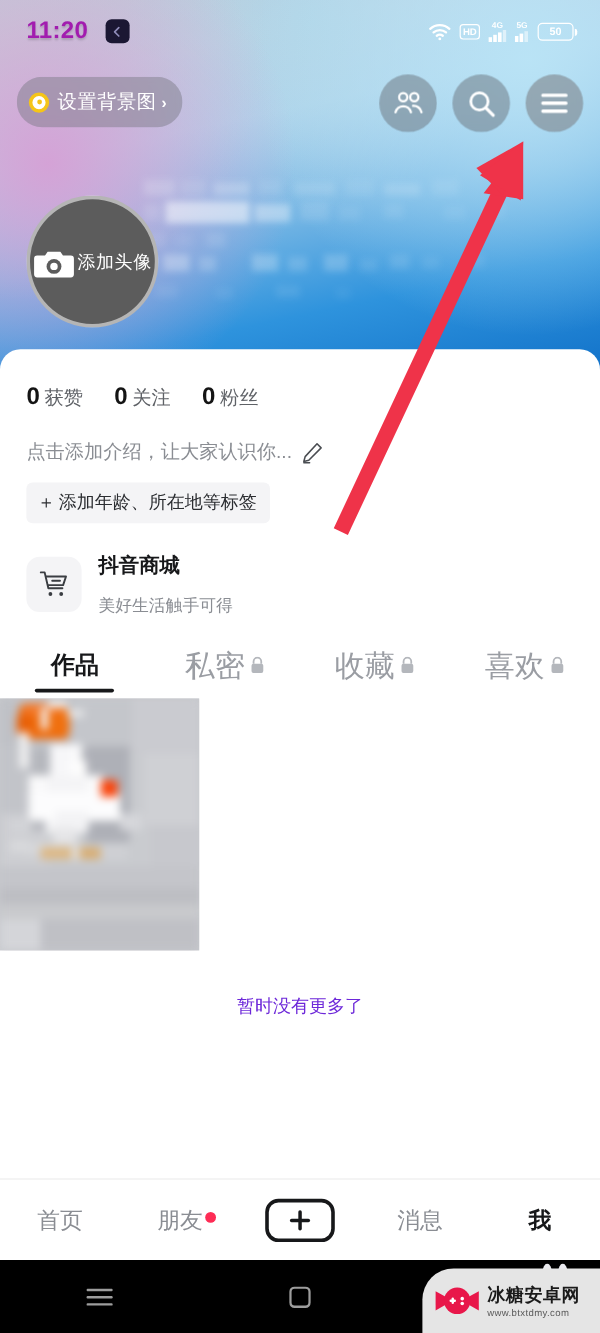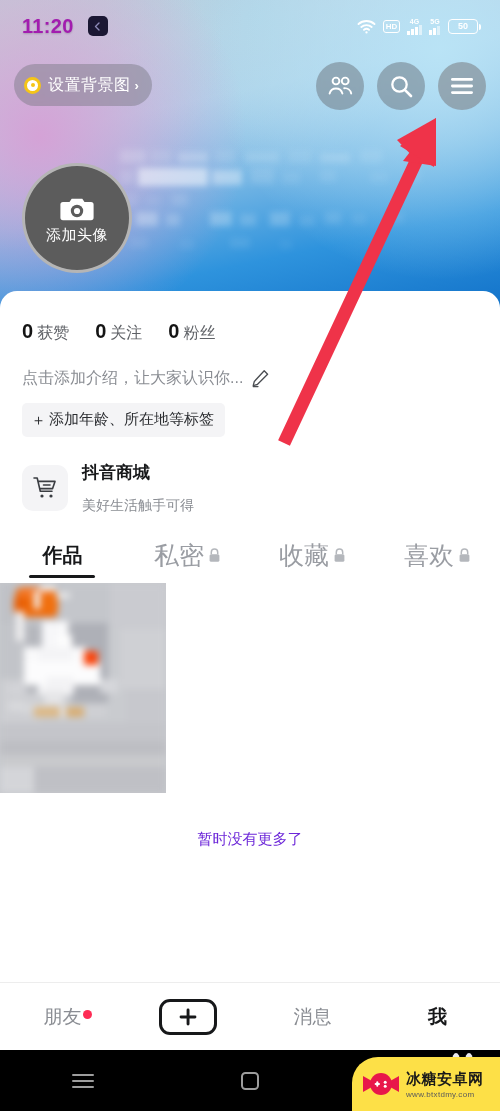--- a/index.html
+++ b/index.html
@@ -81,21 +81,21 @@
     justify-content:center; backdrop-filter:blur(3px);
   }
   .circ-btn.menu { background:rgba(128,134,140,.62); }
   .circ-btn svg { display:block; }
 
   
   .avatar-wrap { position:absolute; left:22px; top:163px; }
   .avatar {
     width:110px; height:110px; border-radius:50%; background:#5c5c5c;
     border:3px solid rgba(255,255,255,.55);
-    display:flex; flex-direction:column; align-items:center; justify-content:center; gap:3px;
+    display:flex; flex-direction:row; align-items:center; justify-content:center; gap:3px;
   }
   .avatar .cam { margin-top:4px; }
   .avatar .cam svg { display:block; }
   .avatar .cap { font-size:15px; color:#fff; letter-spacing:.5px; }
 
   
   .sheet {
     position:absolute; left:0; top:291px; width:500px; height:700px;
     background:#fff; border-radius:17px 17px 0 0;
   }
@@ -182,21 +182,21 @@
   .androidnav {
     position:absolute; left:0; top:1050px; width:500px; height:61px; background:#000;
     display:flex; align-items:center;
   }
   .an-item { flex:1; display:flex; align-items:center; justify-content:center; }
   .an-item svg { display:block; }
 
   
   .watermark {
     position:absolute; right:0; top:1057px; width:148px; height:54px;
-    background:#fde047; border-radius:26px 0 0 0;
+    background:#e5e5e5; border-radius:26px 0 0 0;
     display:flex; align-items:center; gap:6px; padding-left:10px;
   }
   .wm-logo { width:38px; height:30px; position:relative; flex:0 0 auto; }
   .wm-text { display:flex; flex-direction:column; gap:1px; }
   .wm-cn { font-size:15px; font-weight:700; color:#1a1a1a; letter-spacing:.5px; }
   .wm-url { font-size:8px; color:#5a5a5a; letter-spacing:.3px; }
   .wm-ears { position:absolute; right:22px; top:1053px; }
 
   
   .arrow { position:absolute; left:0; top:0; width:500px; height:1111px; pointer-events:none; }
@@ -467,20 +467,23 @@
             <i style="left: 44px; top: 108px; width: 20px; height: 12px; background: rgb(230, 230, 232);"></i>
             <i style="left: 8px; top: 118px; width: 16px; height: 10px; background: rgb(216, 217, 220);"></i>
           </div>
       </div>
       <div class="nomore">暂时没有更多了</div>
     </div>
   </div>
 
   <div class="tabbar">
     <div class="tb-item">
+      <span class="t">首页</span>
+    </div>
+    <div class="tb-item">
       <span class="t">朋友</span>
       <span class="badge"></span>
     </div>
     <div class="tb-item">
       <div class="tb-plus">
         <span>
           <svg width="20" height="20" viewBox="0 0 20 20">
             <rect x="8.6" y="1.6" width="2.9" height="16.8" rx="1.4" fill="#17181a"></rect>
             <rect x="1.6" y="8.6" width="16.8" height="2.9" rx="1.4" fill="#17181a"></rect>
           </svg>

